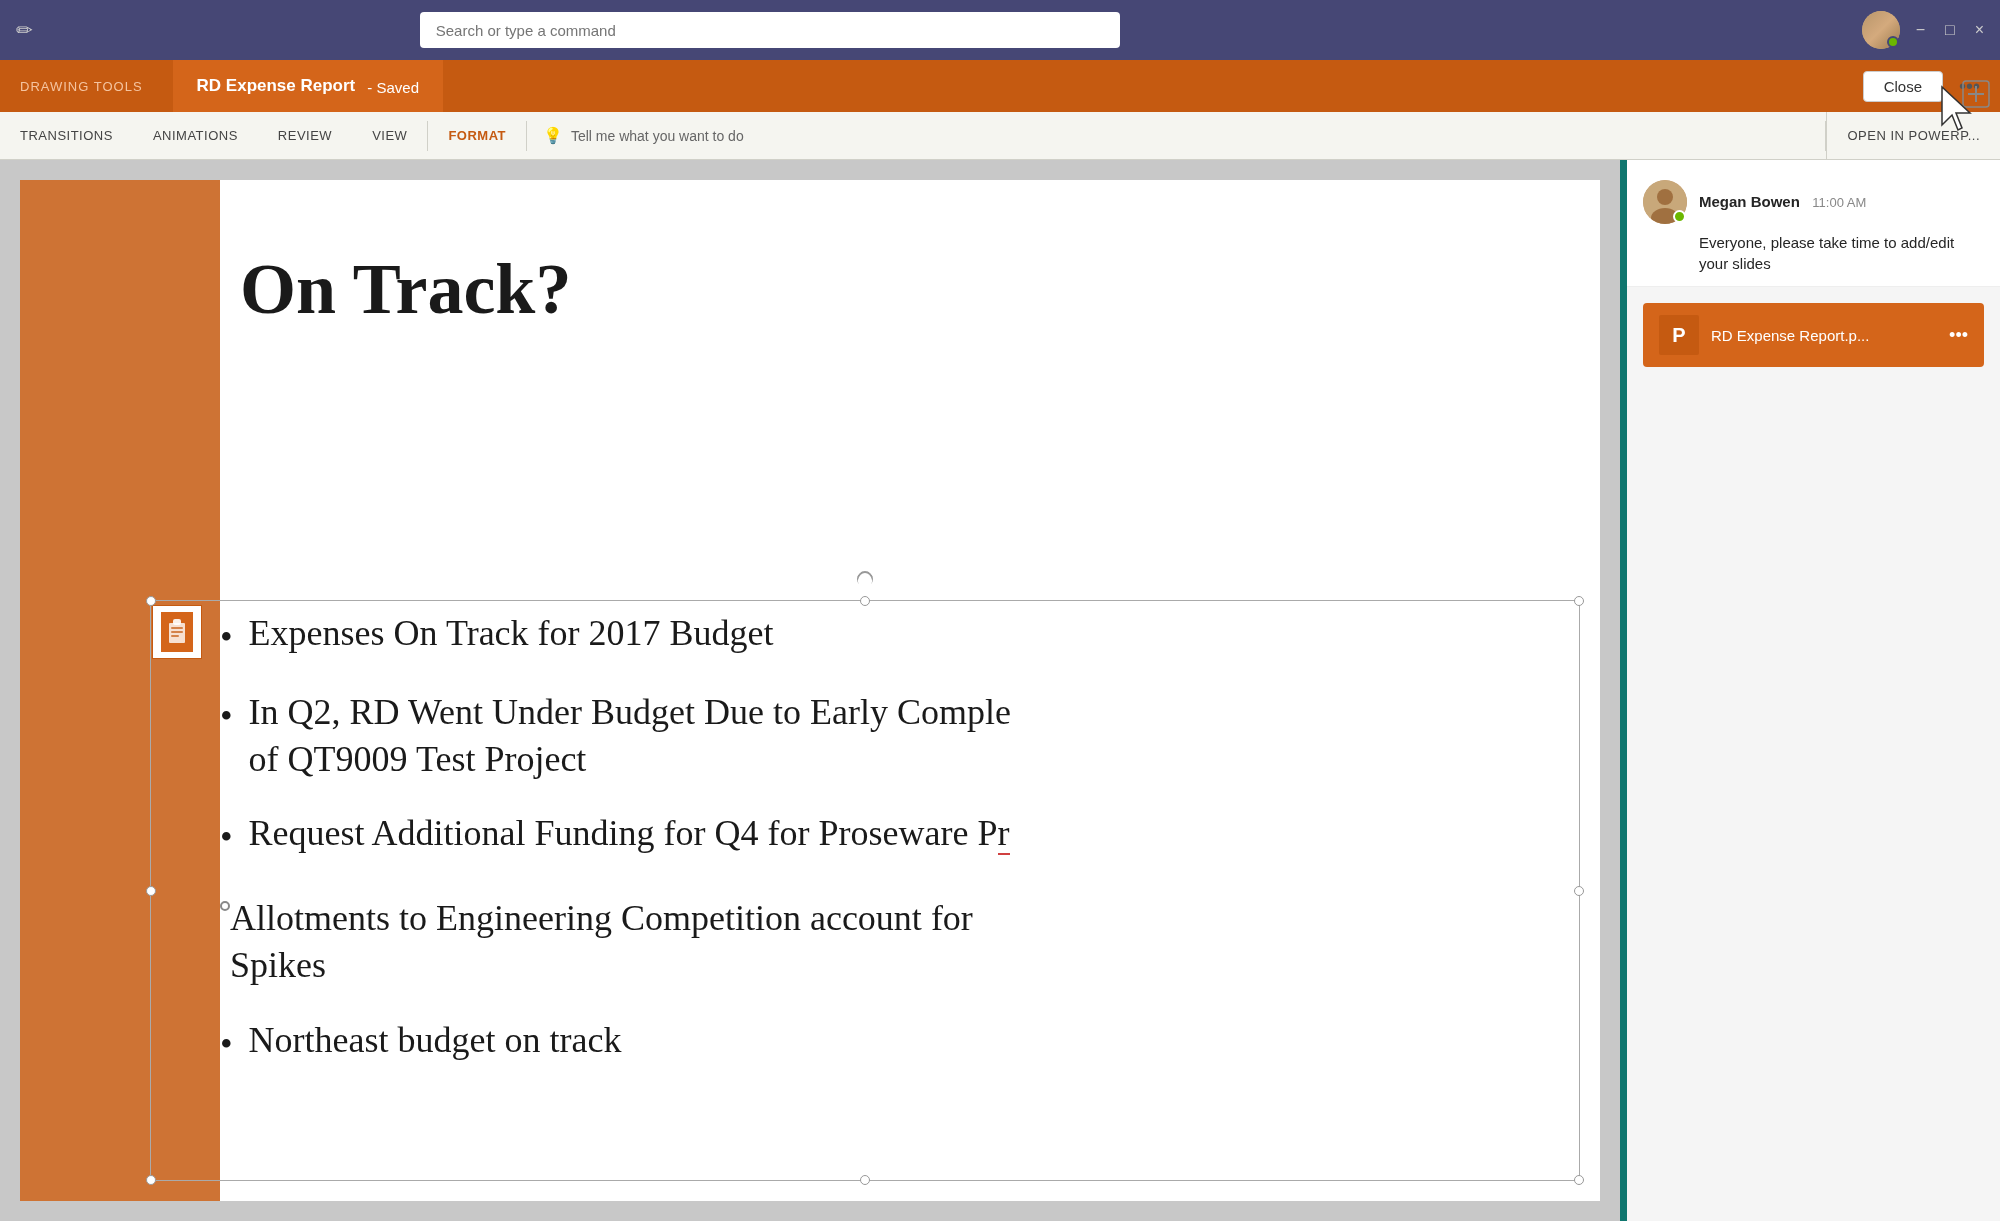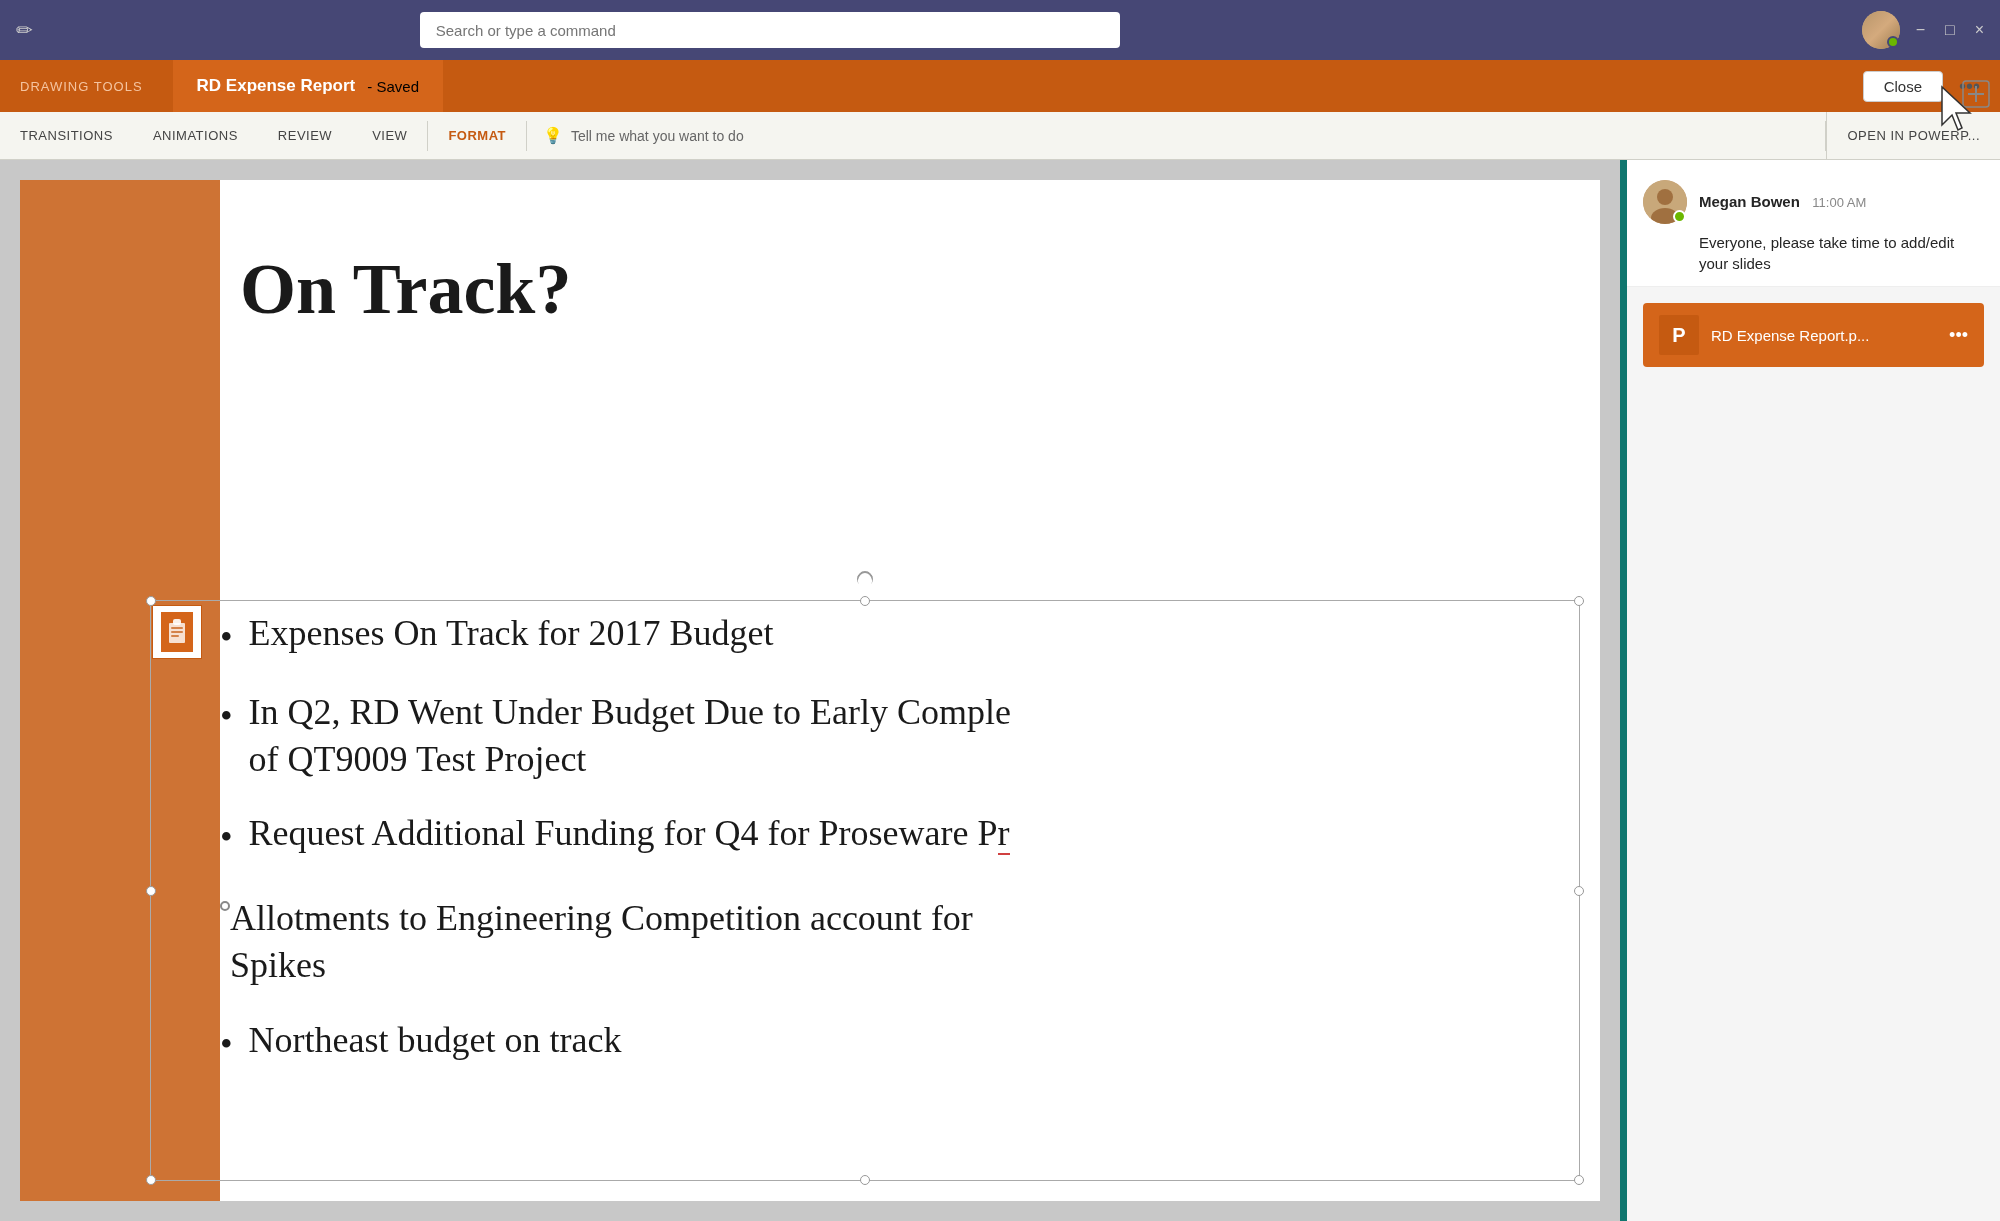--- a/index.html
+++ b/index.html
@@ -115,30 +115,30 @@
       font-size: 13px;
       letter-spacing: 1px;
       margin-right: 30px;
       text-transform: uppercase;
       font-weight: 500;
     }
     .ppt-filename-area {
       background: #d4651a;
       padding: 16px 24px;
       display: flex;
-      align-items: center;
+      align-items: flex-end;
       gap: 12px;
     }
     .ppt-filename {
       color: #fff;
       font-size: 17px;
       font-weight: 600;
     }
     .ppt-saved {
-      color: #000000;
+      color: #ffffff;
       font-size: 15px;
       font-weight: 400;
     }
     .ppt-header-right {
       display: flex;
       align-items: center;
       gap: 16px;
     }
     .close-btn {
       background: #fff;

